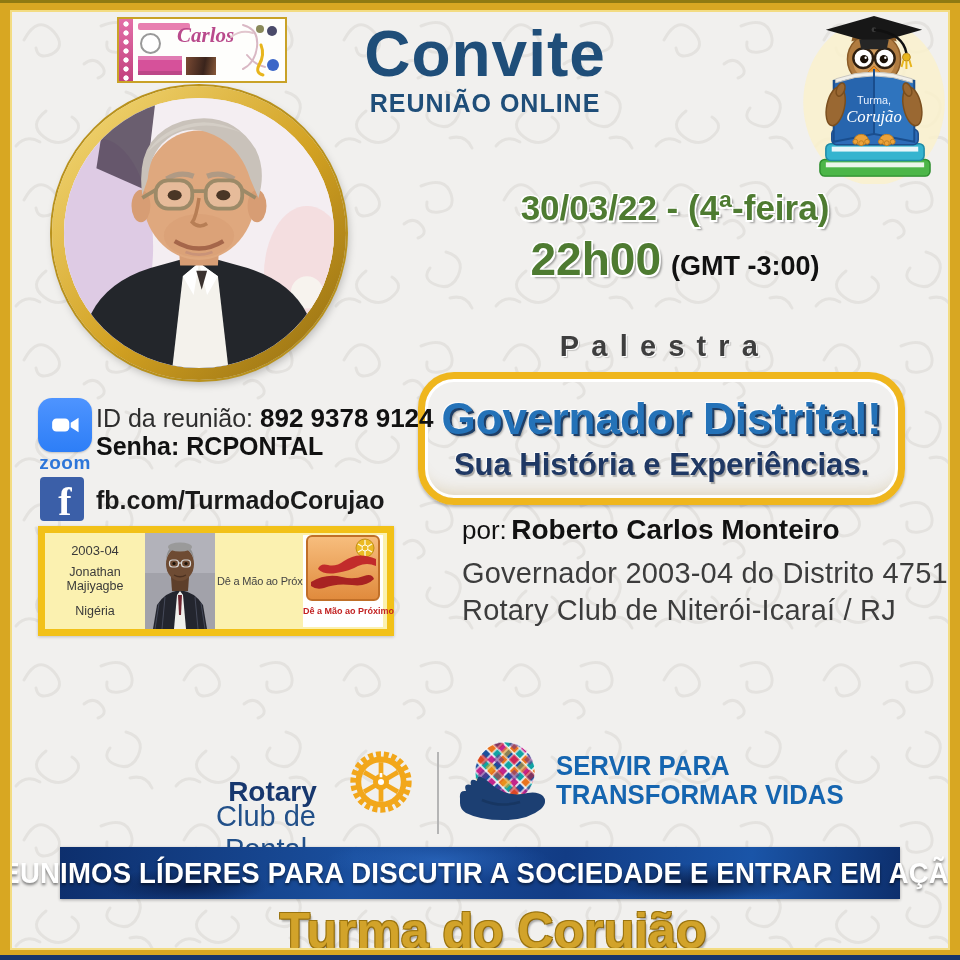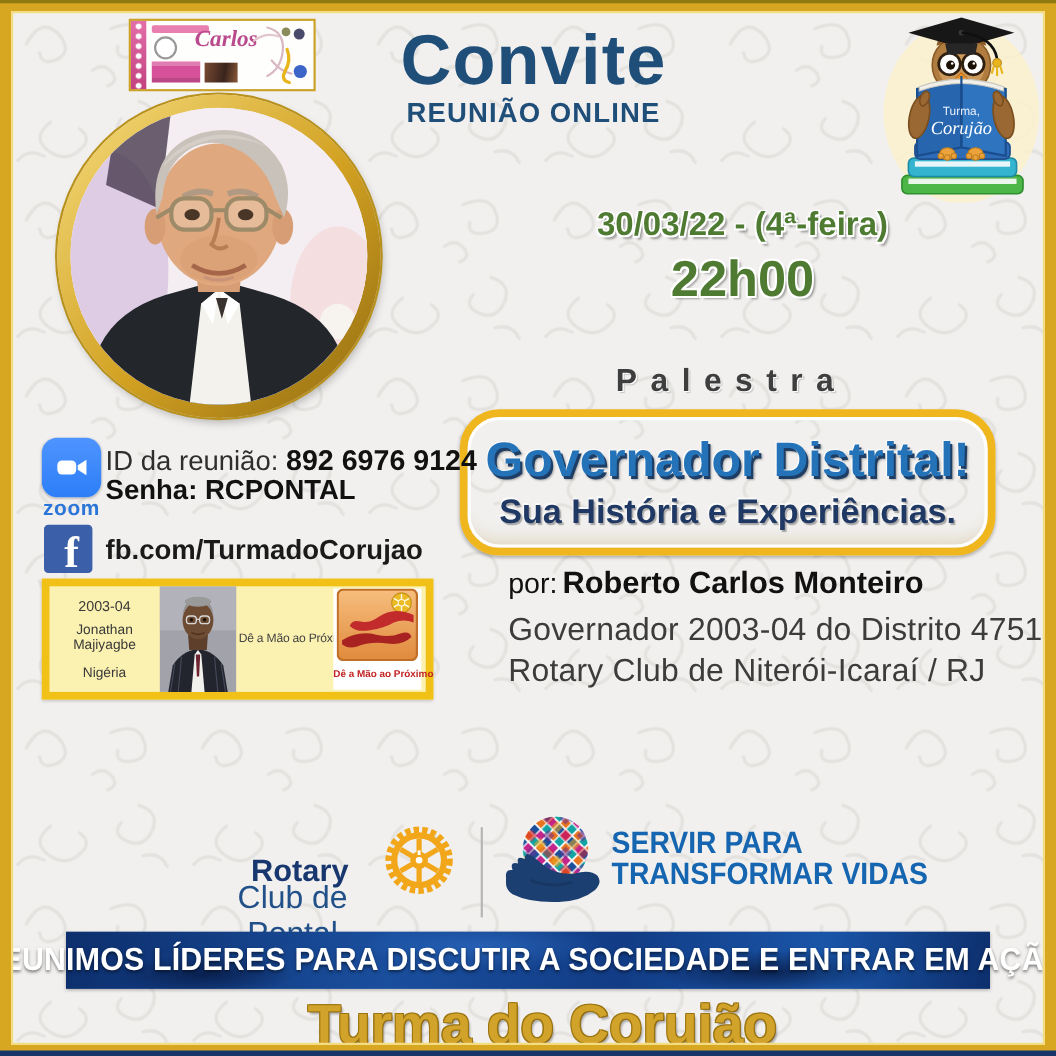--- a/index.html
+++ b/index.html
@@ -38,21 +38,21 @@
 
   
   .portrait{left:52px;top:86px;width:294px;height:294px;border-radius:50%;
             background:linear-gradient(135deg,#F5DC7E,#D2A122 55%,#8F6A10);
             box-shadow:0 0 0 2px #B8911C, 2px 4px 8px rgba(0,0,0,.25);
             display:flex;align-items:center;justify-content:center;z-index:5;}
   .portrait-inner{width:270px;height:270px;border-radius:50%;overflow:hidden;background:#EFEAF0;}
 
   
   .schedule{left:425px;top:188px;width:500px;text-align:center;z-index:5;}
-  .sch-date{font-size:30px;font-weight:bold;color:var(--date_green);
+  .sch-date{font-size:35px;font-weight:bold;color:var(--date_green);
     text-shadow:-1.5px -1.5px 0 #FFF,1.5px -1.5px 0 #FFF,-1.5px 1.5px 0 #FFF,1.5px 1.5px 0 #FFF,3px 3px 2px rgba(60,60,60,.45);}
   .sch-line2{margin-top:4px;display:flex;justify-content:center;align-items:baseline;gap:10px;}
   .sch-time{font-size:46px;font-weight:bold;color:var(--date_green);
     text-shadow:-1.5px -1.5px 0 #FFF,1.5px -1.5px 0 #FFF,-1.5px 1.5px 0 #FFF,1.5px 1.5px 0 #FFF,3px 3px 2px rgba(60,60,60,.45);}
   .sch-tz{font-size:27px;font-weight:bold;color:#111;}
 
   
   .kicker{left:425px;top:330px;width:480px;text-align:center;font-size:29px;font-weight:700;
           letter-spacing:.42em;color:#3E3E3E;text-shadow:1px 1px 0 #FFF,2px 2px 1px rgba(0,0,0,.18);z-index:5;}
   .talk-box{left:418px;top:372px;width:487px;height:133px;box-sizing:border-box;
@@ -252,20 +252,21 @@
         <path d="M41,53 Q50,58.5 59,53" stroke="#A5664A" stroke-width="1.6" fill="none"></path>
         <path d="M45,57 Q50,59 55,57" stroke="#C99379" stroke-width="1" fill="none"></path>
       </svg>
     </div>
   </div>
 
   <div class="abs schedule">
     <div class="sch-date">30/03/22 - (4ª-feira)</div>
     <div class="sch-line2">
       <span class="sch-time">22h00</span>
+      <span class="sch-tz">(GMT -3:00)</span>
     </div>
   </div>
 
   <div class="abs kicker">Palestra</div>
   <div class="abs talk-box">
     <div class="talk-title">Governador Distrital!</div>
     <div class="talk-sub">Sua História e Experiências.</div>
   </div>
   <div class="abs speaker">
     <div>
@@ -278,21 +279,21 @@
 
   <div class="abs zoom-icon">
     <svg width="40" height="40" viewBox="0 0 56 56">
       <rect x="10" y="19" width="24" height="18" rx="6" fill="#FFFFFF"></rect>
       <path d="M36,25 L47,18 L47,38 L36,31 Z" fill="#FFFFFF"></path>
     </svg>
   </div>
   <div class="abs zoom-word">zoom</div>
   <div class="abs meet-line1">
     <span>ID da reunião:</span>
-    <b>892 6976 9124</b>
+    <b>892 9378 9124</b>
   </div>
   <div class="abs meet-line2">
     <span>Senha:</span>
     <span>RCPONTAL</span>
   </div>
   <div class="abs fb-icon">
     <span class="fb-glyph">f</span>
   </div>
   <div class="abs fb-url">fb.com/TurmadoCorujao</div>
 

